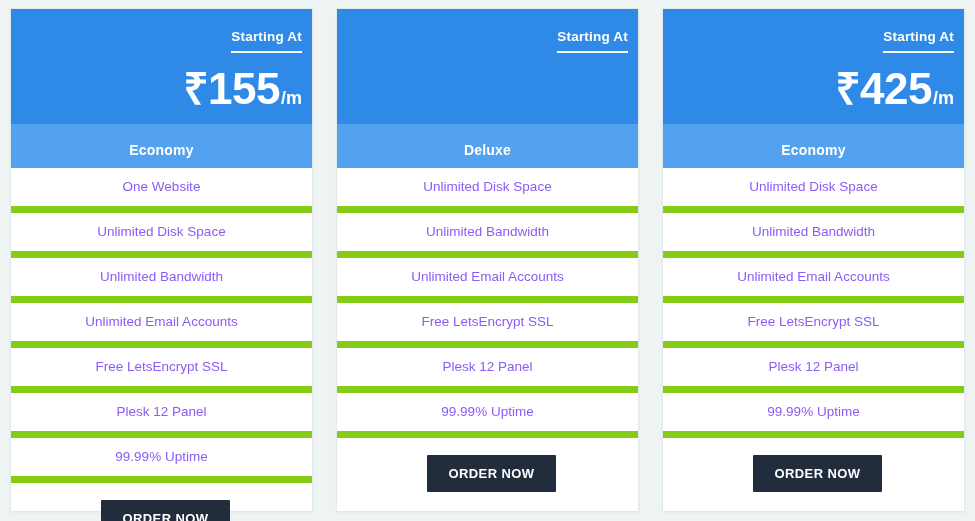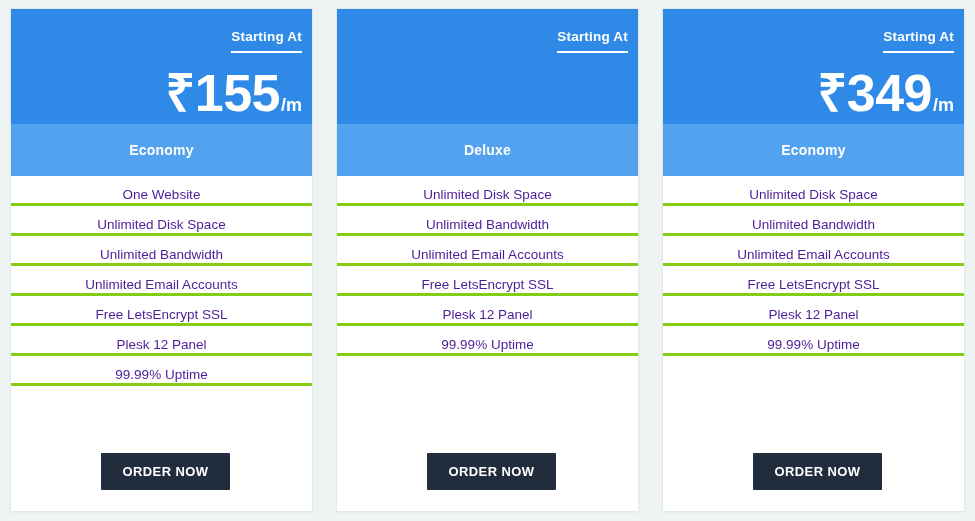--- a/index.html
+++ b/index.html
@@ -54,60 +54,60 @@
     border-bottom: 2px solid #ffffff;
   }
 
   .price-row {
     margin-top: 14px;
     line-height: 1;
     white-space: nowrap;
   }
 
   .price-amount {
-    font-size: 52px;
+    font-size: 44px;
     font-weight: bold;
     letter-spacing: -0.5px;
     vertical-align: baseline;
   }
 
   .price-period {
     font-size: 18px;
     font-weight: bold;
     vertical-align: baseline;
     margin-left: 1px;
   }
 
   
   .plan-band {
     background: #52a2ef;
     color: #ffffff;
     text-align: center;
     font-size: 14px;
     font-weight: bold;
     letter-spacing: 0.2px;
-    height: 52px;
+    height: 44px;
     line-height: 52px;
     flex: 0 0 auto;
   }
 
   
   .feature-list {
     flex: 1 1 auto;
     display: flex;
     flex-direction: column;
   }
 
   .feature-row {
-    height: 30px;
+    height: 45px;
     line-height: 37.6px;
     text-align: center;
     font-size: 13.5px;
-    color: #4c1d95;
-    border-bottom: 3px solid #84cc16;
+    color: #8b5cf6;
+    border-bottom: 7px solid #84cc16;
     box-sizing: border-box;
     overflow: hidden;
     white-space: nowrap;
   }
 
   
   .card-footer {
     flex: 0 0 auto;
     display: flex;
     align-items: center;
@@ -180,21 +180,21 @@
 
     <div class="card-footer">
       <button class="order-button">ORDER NOW</button>
     </div>
   </div>
 
   <div class="plan-card">
     <div class="card-header">
       <div class="starting-label">Starting At</div>
       <div class="price-row">
-        <span class="price-amount">₹349</span><span class="price-period">/m</span>
+        <span class="price-amount">₹425</span><span class="price-period">/m</span>
       </div>
     </div>
 
     <div class="plan-band">Economy</div>
 
     <div class="feature-list">
       <div class="feature-row">Unlimited Disk Space</div>
       <div class="feature-row">Unlimited Bandwidth</div>
       <div class="feature-row">Unlimited Email Accounts</div>
       <div class="feature-row">Free LetsEncrypt SSL</div>

